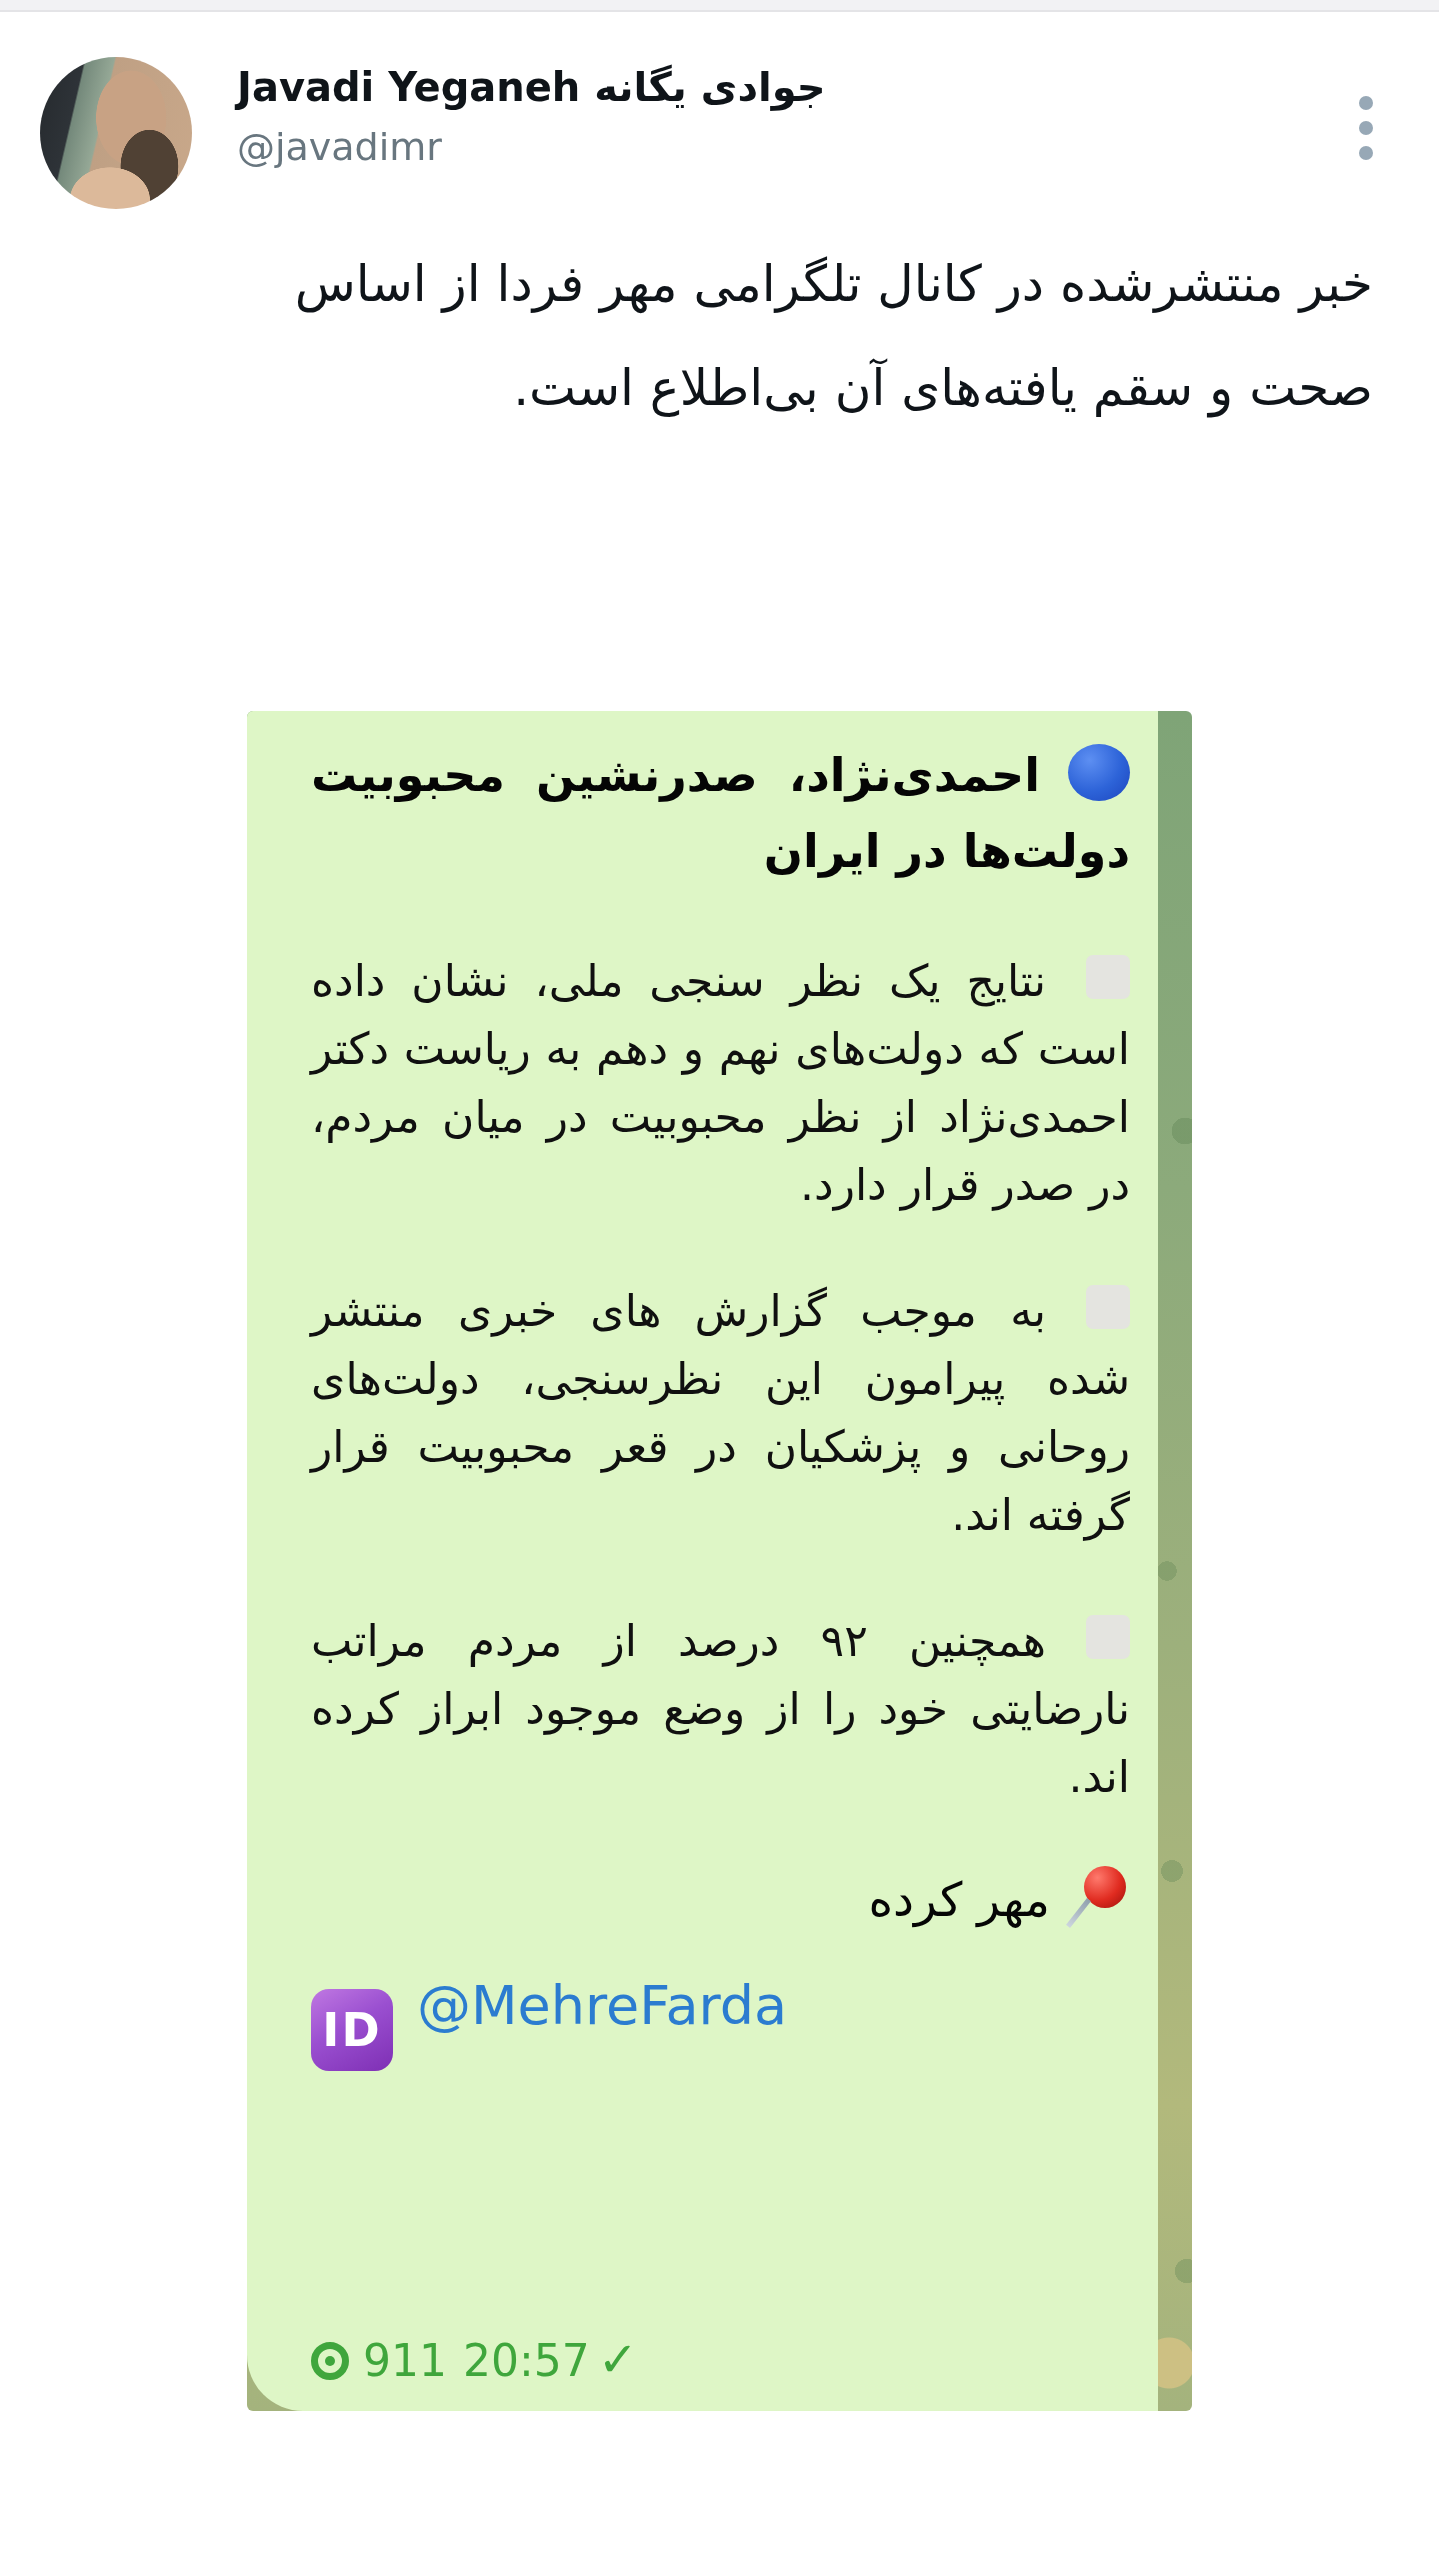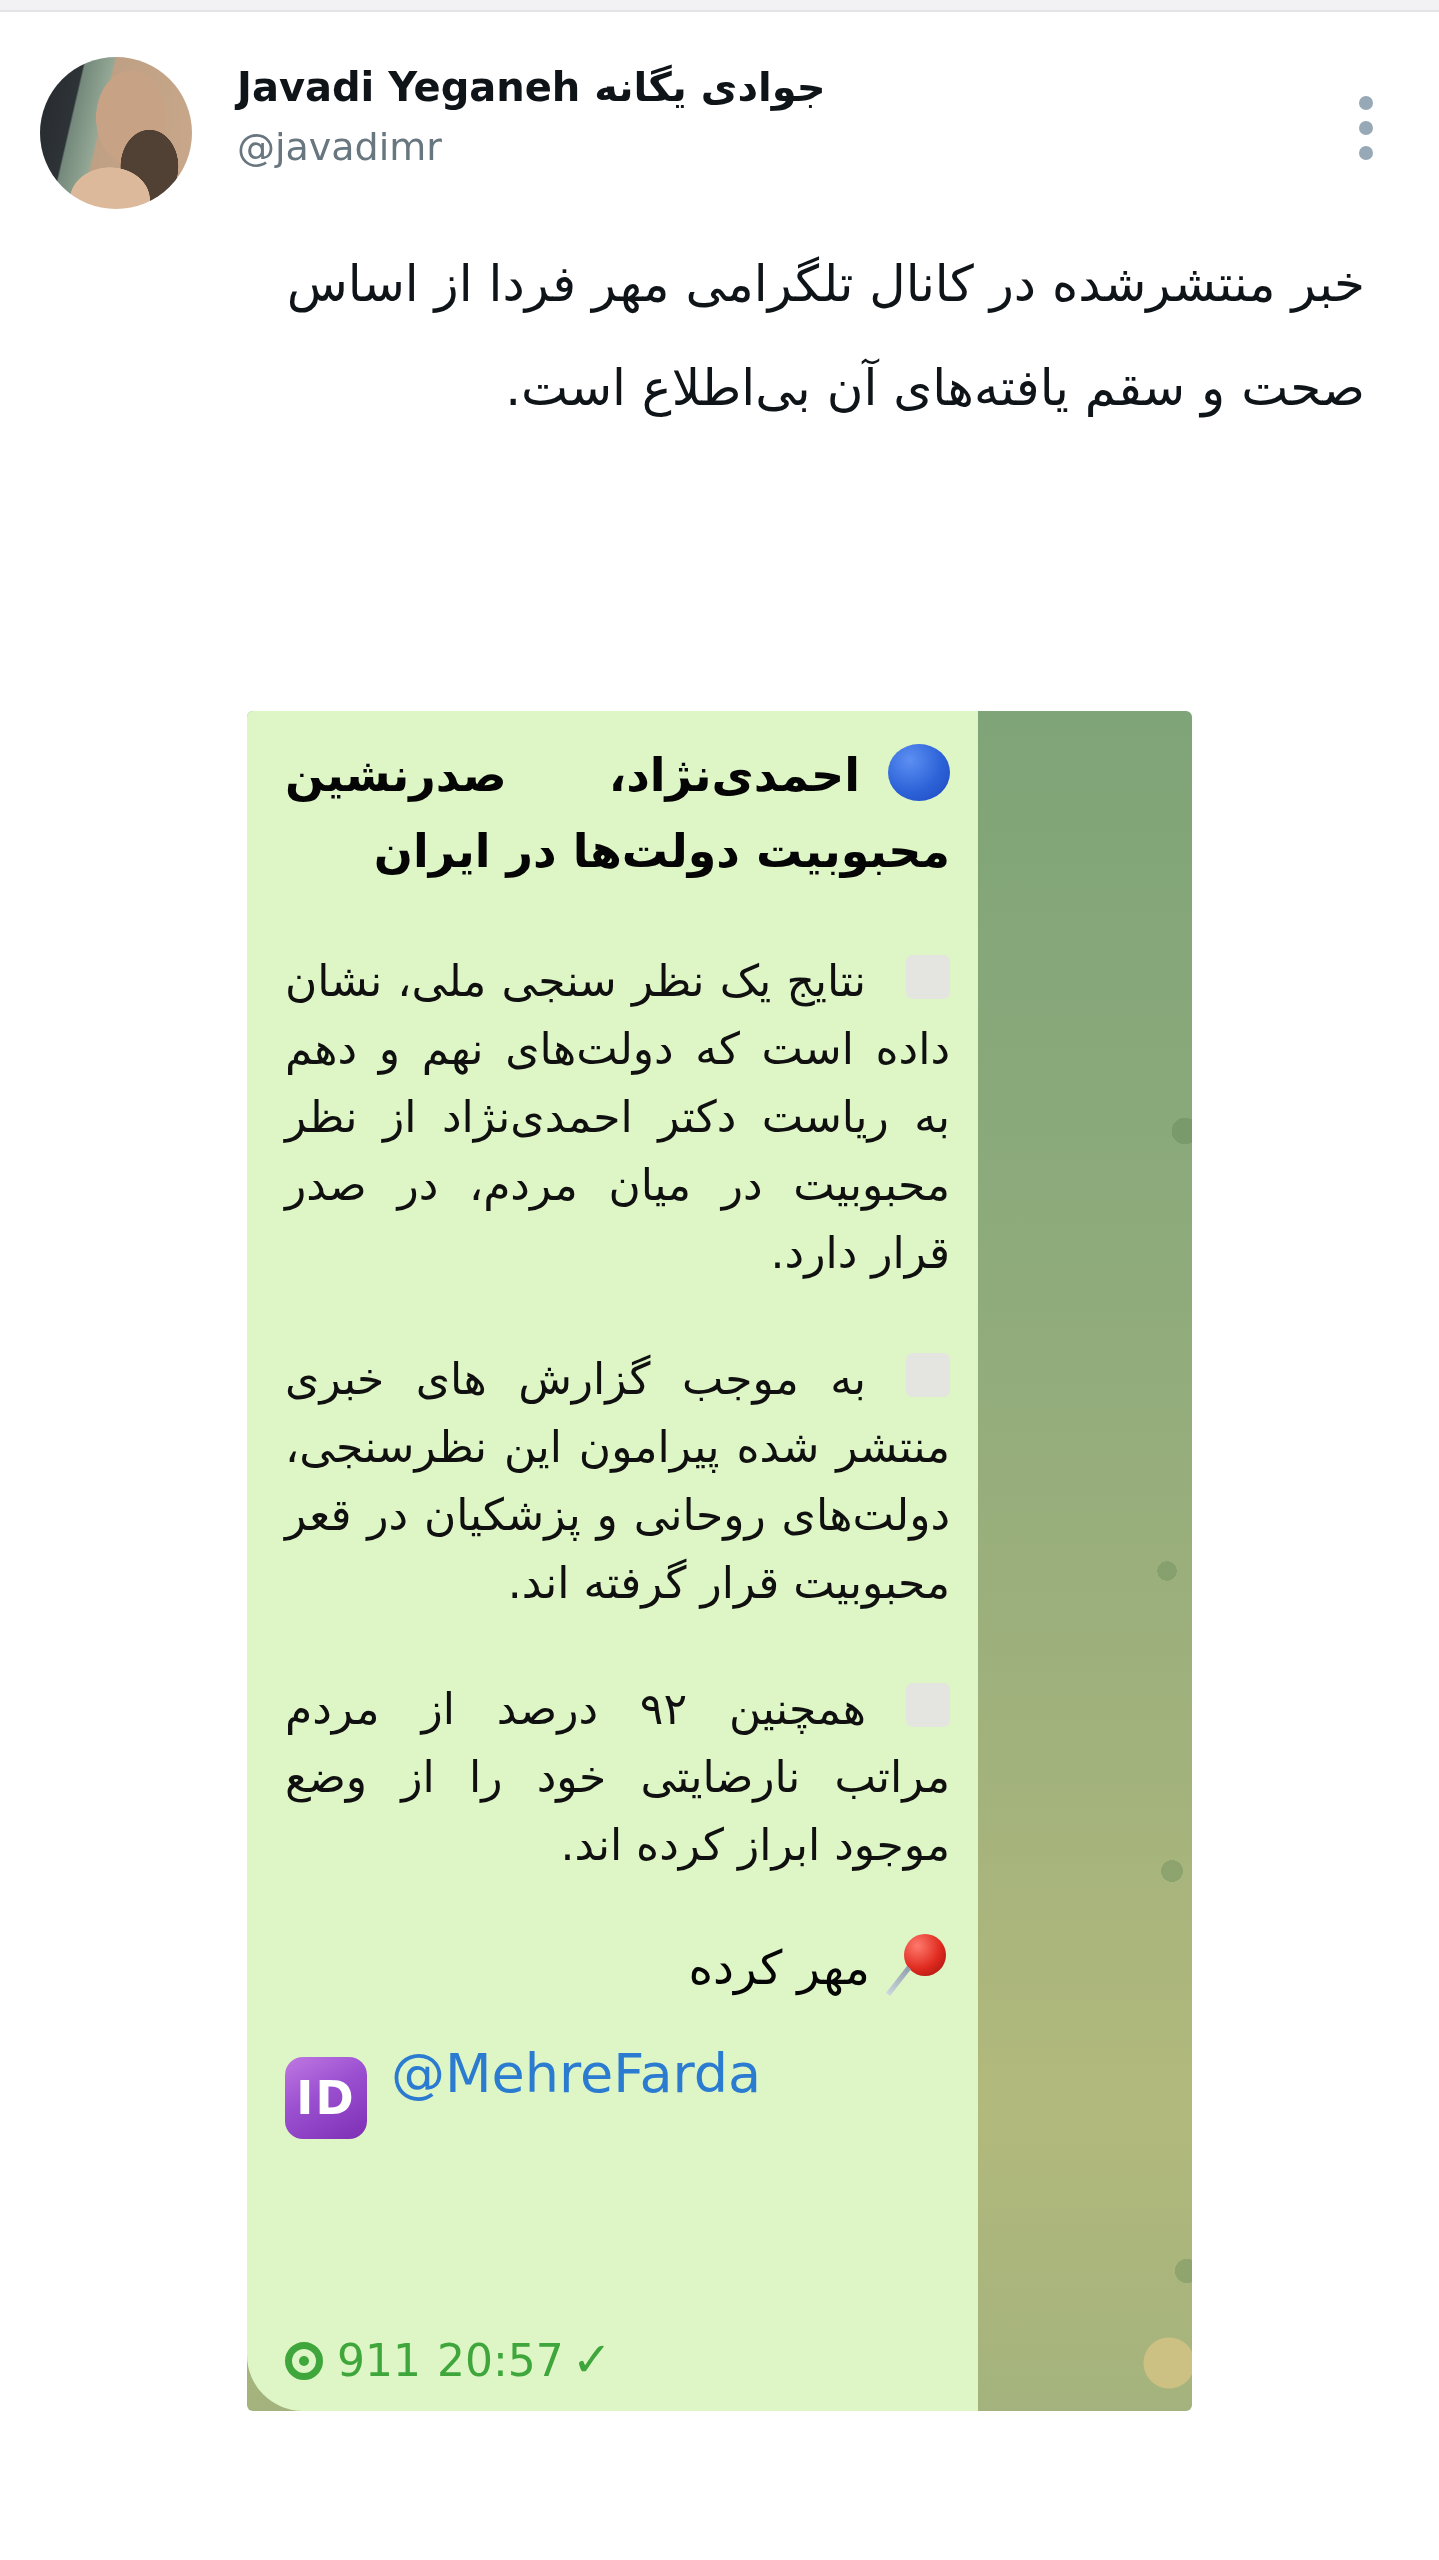--- a/index.html
+++ b/index.html
@@ -31,42 +31,42 @@
   .author-handle{
     font-size:38px;color:#68767f;line-height:46px;margin-top:12px;white-space:nowrap;
   }
   .more-btn{
     position:absolute;left:1350px;top:88px;width:32px;height:80px;cursor:pointer;
     display:flex;flex-direction:column;align-items:center;justify-content:center;gap:11px;
   }
   .more-btn i{width:14px;height:14px;border-radius:50%;background:#97a8b6;display:block;}
   
   .tweet-text{
-    position:absolute;top:232px;right:74px;left:36px;
+    position:absolute;top:232px;right:66px;left:36px;
     direction:rtl;text-align:right;color:#0f1419;
     font-size:50px;line-height:104px;
   }
   .tweet-line{white-space:pre;}
   
   .tg{
     position:absolute;left:247px;top:711px;width:945px;height:1700px;
     border-radius:6px;overflow:hidden;cursor:pointer;
     background:
       radial-gradient(circle 26px at 922px 1652px, #cdc083 0 96%, rgba(0,0,0,0) 100%),
       radial-gradient(circle 20px at 940px 1560px, rgba(122,150,98,.55) 0 60%, rgba(0,0,0,0) 61%),
       radial-gradient(circle 18px at 925px 1160px, rgba(116,146,96,.5) 0 60%, rgba(0,0,0,0) 61%),
       radial-gradient(circle 22px at 938px 420px,  rgba(104,140,92,.5) 0 60%, rgba(0,0,0,0) 61%),
       radial-gradient(circle 16px at 920px 860px,  rgba(110,142,92,.45) 0 60%, rgba(0,0,0,0) 61%),
       linear-gradient(180deg,#7fa477 0%, #8caa7b 28%, #9db07c 55%, #b2b97c 82%, #a4b37d 100%);
   }
   .bubble{
-    position:absolute;left:0;top:0;width:731px;height:1700px;
+    position:absolute;left:0;top:0;width:911px;height:1700px;
     background:#def6c6;border-bottom-left-radius:56px;
     box-sizing:border-box;
-    padding:26px 28px 24px 38px;
+    padding:26px 28px 24px 64px;
     direction:rtl;
     display:flex;flex-direction:column;
   }
   .tg-title{
     font-size:46px;font-weight:bold;color:#050505;line-height:76px;
     text-align:justify;
   }
   .blue-dot{
     display:inline-block;width:62px;height:57px;border-radius:50%;
     vertical-align:-10px;margin-left:28px;

